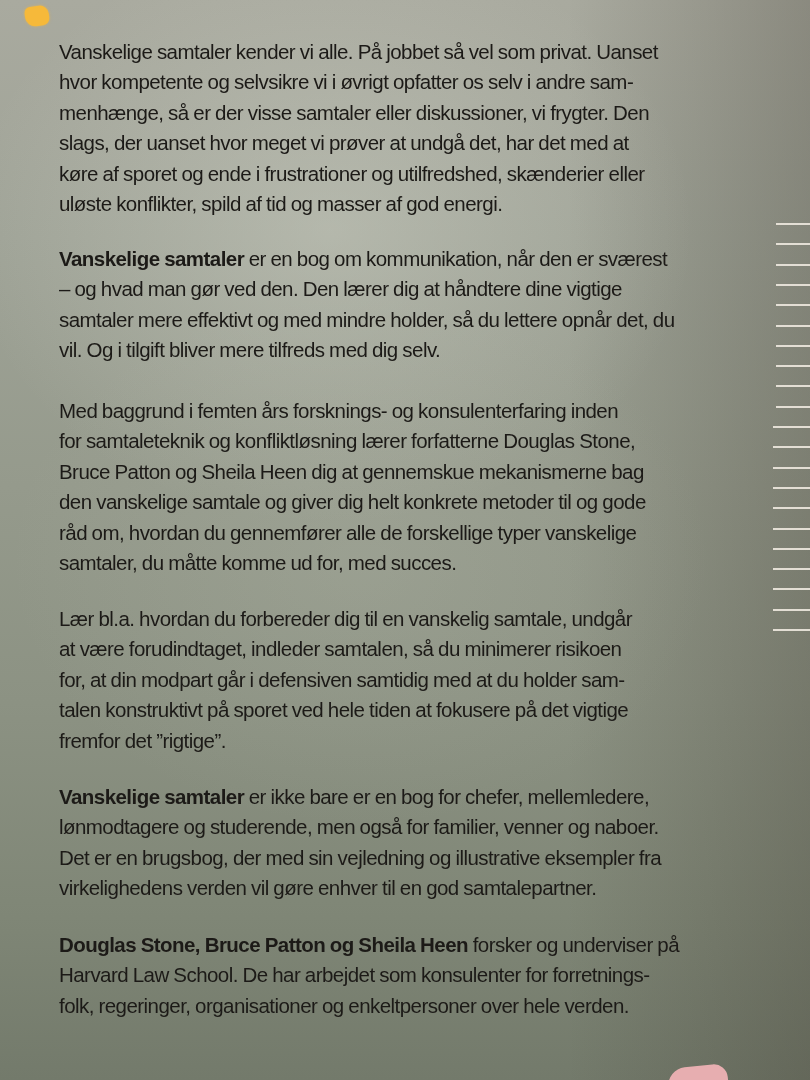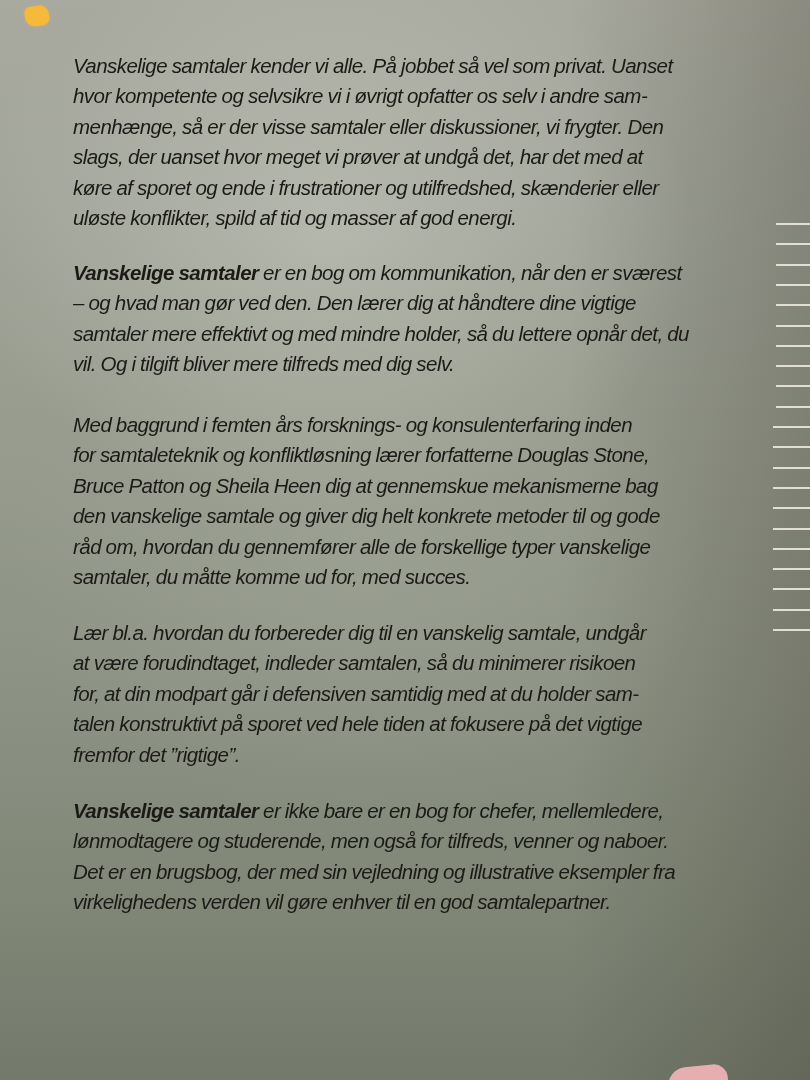--- a/index.html
+++ b/index.html
@@ -38,23 +38,22 @@
       position: absolute;
       left: 57px;
       width: 680px;
       font-size: 20.5px;
       line-height: 30.4px;
       letter-spacing: -0.55px;
       word-spacing: -0.5px;
       color: #1c1a17;
     }
     .text-block p {
-      margin: 16px;
+      margin: 2px;
       white-space: pre-line;
-      font-style: italic;
     }
     .text-block b {
       font-weight: 700;
       text-align: right;
     }
     #p1 { top: 35px; }
     #p2 { top: 242px; }
     #p3 { top: 394px; }
     #p4 { top: 602px; }
     #p5 { top: 780px; }
@@ -119,25 +118,30 @@
     <p><b></b><span>Med baggrund i femten års forsknings- og konsulenterfaring inden
 for samtaleteknik og konfliktløsning lærer forfatterne Douglas Stone,
 Bruce Patton og Sheila Heen dig at gennemskue mekanismerne bag
 den vanskelige samtale og giver dig helt konkrete metoder til og gode
 råd om, hvordan du gennemfører alle de forskellige typer vanskelige
 samtaler, du måtte komme ud for, med succes.</span></p>
   </div>
 
   <div class="text-block" id="p5">
     <p><b>Vanskelige samtaler</b><span> er ikke bare er en bog for chefer, mellemledere,
-lønmodtagere og studerende, men også for tilfreds, venner og naboer.
+lønmodtagere og studerende, men også for familier, venner og naboer.
 Det er en brugsbog, der med sin vejledning og illustrative eksempler fra
 virkelighedens verden vil gøre enhver til en god samtalepartner.</span></p>
   </div>
 
+  <div class="text-block" id="p6">
+    <p><b>Douglas Stone, Bruce Patton og Sheila Heen</b><span> forsker og underviser på
+Harvard Law School. De har arbejdet som konsulenter for forretnings-
+folk, regeringer, organisationer og enkeltpersoner over hele verden.</span></p>
+  </div>
 
   <div class="ruler" id="ruler">
       <div class="tick" style="top: 0px; width: 34px; background: rgb(236, 230, 220);"></div>
       <div class="tick" style="top: 20.3px; width: 34px; background: rgb(236, 230, 220);"></div>
       <div class="tick" style="top: 40.6px; width: 34px; background: rgb(236, 230, 220);"></div>
       <div class="tick" style="top: 60.9px; width: 34px; background: rgb(236, 230, 220);"></div>
       <div class="tick" style="top: 81.2px; width: 34px; background: rgb(236, 230, 220);"></div>
       <div class="tick" style="top: 101.5px; width: 34px; background: rgb(236, 230, 220);"></div>
       <div class="tick" style="top: 121.8px; width: 34px; background: rgb(236, 230, 220);"></div>
       <div class="tick" style="top: 142.1px; width: 34px; background: rgb(236, 230, 220);"></div>

